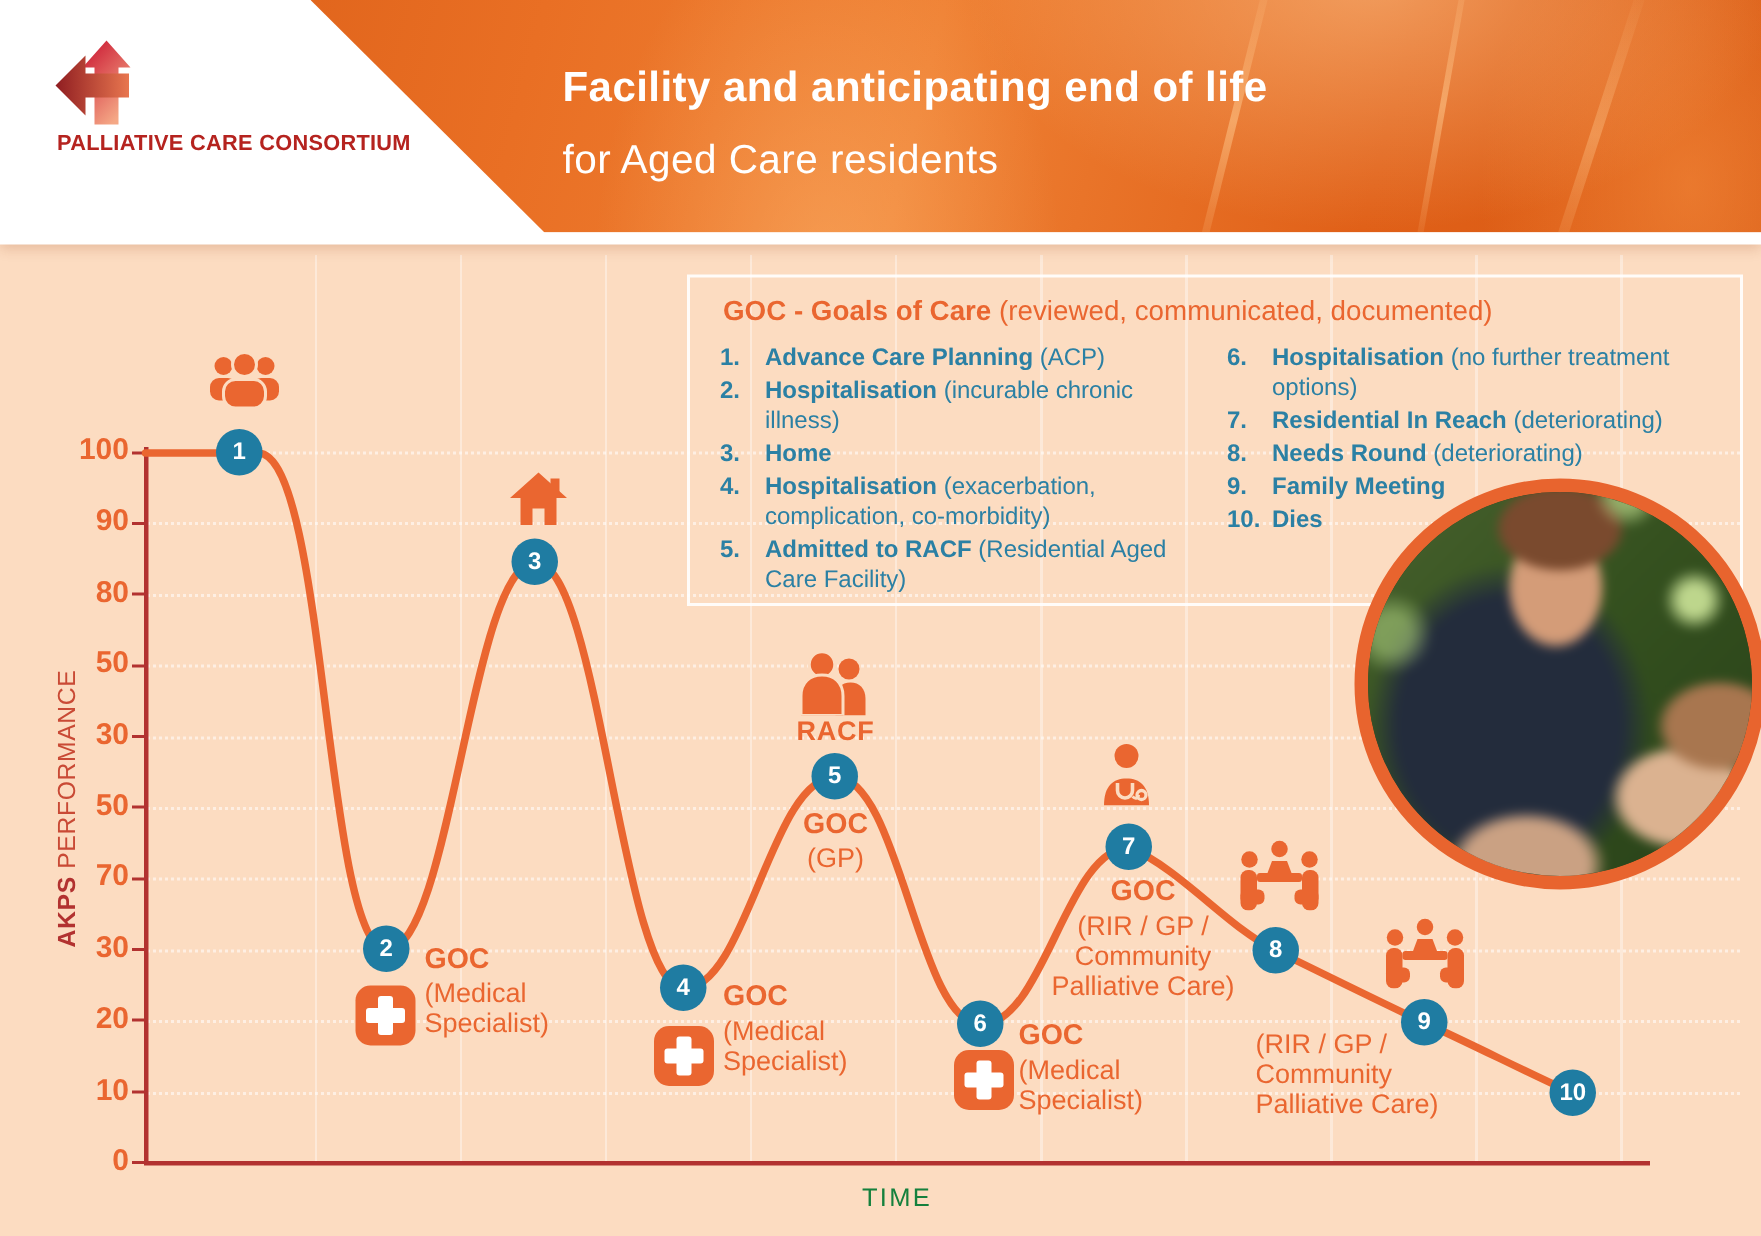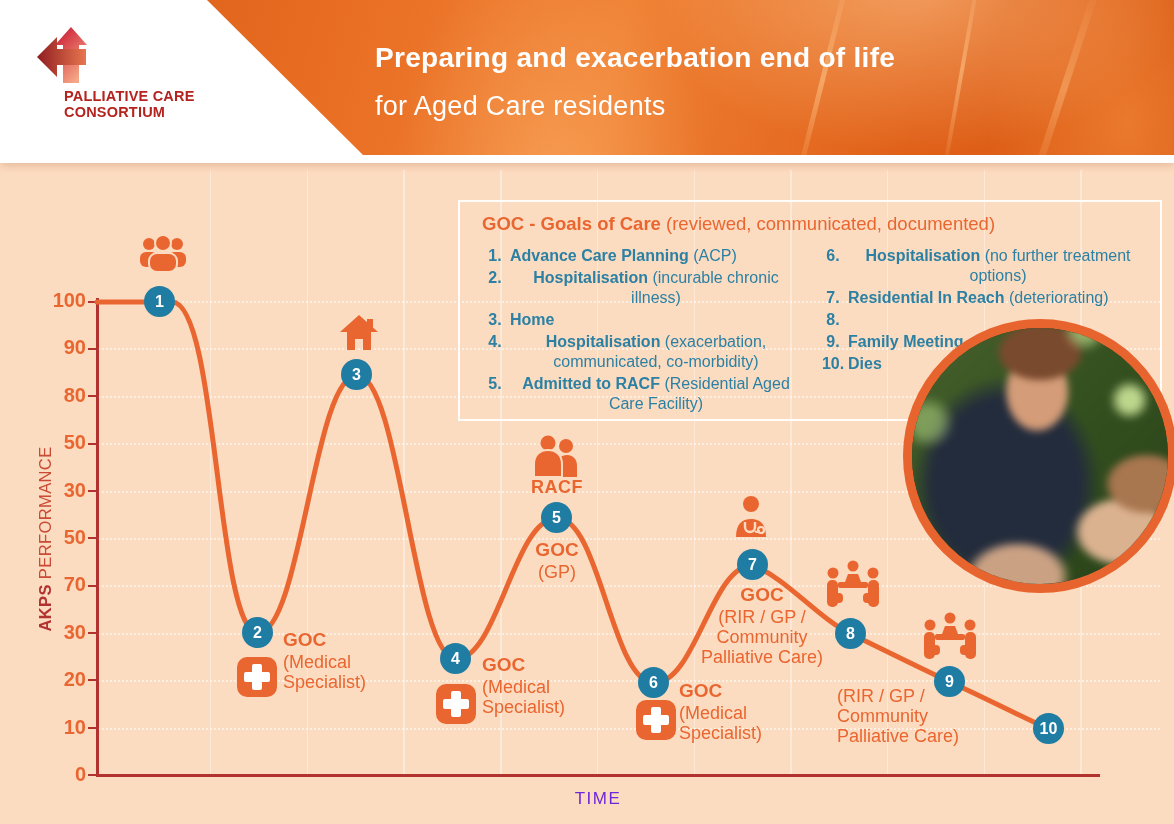--- a/index.html
+++ b/index.html
@@ -20,42 +20,42 @@
   .streak.s1{left:820px;top:-30px;transform:rotate(14deg);}
   .streak.s2{left:960px;top:-40px;transform:rotate(10deg);width:4px;}
   .streak.s3{left:1060px;top:-20px;transform:rotate(18deg);width:7px;opacity:.7;}
   .title-block{position:absolute;left:375px;top:42px;color:#ffffff;}
   .title-l1{font-size:28px;font-weight:bold;letter-spacing:.3px;}
   .title-l2{font-size:27px;font-weight:400;margin-top:17px;letter-spacing:.3px;}
 
   .logo-wrap{position:absolute;left:36px;top:26px;}
   .logo-text{position:absolute;left:38px;top:86px;width:260px;}
   .logo-t1,.logo-t2{color:#e8622d;font-weight:bold;font-size:12.5px;letter-spacing:.2px;line-height:16px;}
-  .logo-t3{color:#b5231f;font-weight:bold;font-size:14.5px;letter-spacing:.2px;margin-top:2px;margin-left:26px;}
+  .logo-t3{color:#b5231f;font-weight:bold;font-size:14.5px;letter-spacing:.2px;margin-top:2px;}
 
   
   .hgrid{position:absolute;left:98px;width:1062px;height:0;border-top:2px dotted rgba(255,255,255,.55);z-index:1;}
   .vgrid{position:absolute;left:210px;top:170px;width:880px;height:605px;z-index:1;
       background:repeating-linear-gradient(to right,rgba(255,255,255,.38) 0 1.5px,transparent 1.5px 96.7px);}
 
   .yaxis{position:absolute;left:96px;top:298px;width:2.5px;height:478px;background:#b23230;z-index:2;}
   .xaxis{position:absolute;left:96px;top:774px;width:1004px;height:2.5px;background:#b23230;z-index:2;}
   .tick{position:absolute;left:88px;width:9px;height:2px;background:#b23230;z-index:2;}
   .ylab{position:absolute;width:48px;text-align:right;left:38px;color:#ea6630;
         font-size:20px;font-weight:bold;z-index:2;}
   .axis-title-y{position:absolute;left:-62px;top:527px;width:220px;height:24px;text-align:center;
         transform:rotate(-90deg);font-size:16.5px;letter-spacing:.4px;z-index:2;}
   .axis-title-y .b{color:#b23230;font-weight:bold;}
   .axis-title-y .r{color:#c94a35;}
   .axis-title-x{position:absolute;left:498px;top:789px;width:200px;text-align:center;
-        color:#6d28d9;font-size:17px;letter-spacing:1.5px;z-index:2;}
-
-  
-  .goc-box{position:absolute;left:458px;top:200px;width:700px;height:217px;
-        border:2px solid rgba(255,255,255,.9);z-index:2;text-align:center;}
+        color:#15803d;font-size:17px;letter-spacing:1.5px;z-index:2;}
+
+  
+  .goc-box{position:absolute;left:458px;top:183px;width:700px;height:217px;
+        border:2px solid rgba(255,255,255,.9);z-index:2;}
   .goc-title{position:absolute;left:22px;top:11px;font-size:18.5px;color:#ea6630;}
   .goc-title .b{font-weight:bold;}
   .goc-col{position:absolute;top:44px;}
   .goc-col.left{left:20px;width:322px;}
   .goc-col.right{left:358px;width:330px;}
   .lrow{display:flex;margin-bottom:2px;color:#2b80a4;font-size:16px;line-height:20px;}
   .lnum{flex:0 0 30px;font-weight:bold;}
   .ltext .b{font-weight:bold;}
 
   
@@ -99,21 +99,21 @@
 <body>
 
 <div class="stage">
 
   <div class="header">
     <div class="photo-bg">
       <div class="streak s1"></div>
       <div class="streak s2"></div>
       <div class="streak s3"></div>
       <div class="title-block">
-        <div class="title-l1">Preparing and exacerbation end of life</div>
+        <div class="title-l1">Facility and anticipating end of life</div>
         <div class="title-l2">for Aged Care residents</div>
       </div>
     </div>
     <div class="logo-wrap">
       <svg width="62" height="60" viewBox="0 0 62 60">
         <defs>
           <linearGradient id="lgUp" x1="0" y1="0" x2="0.6" y2="1">
             <stop offset="0" stop-color="#c8102e"></stop>
               <stop offset="1" stop-color="#f5a886"></stop>
           </linearGradient>
@@ -190,38 +190,39 @@
       <div class="lrow">
           <span class="lnum">2.</span>
           <span class="ltext"><span class="b">Hospitalisation</span><span> (incurable chronic illness)</span></span>
         </div>
       <div class="lrow">
           <span class="lnum">3.</span>
           <span class="ltext"><span class="b">Home</span><span></span></span>
         </div>
       <div class="lrow">
           <span class="lnum">4.</span>
-          <span class="ltext"><span class="b">Hospitalisation</span><span> (exacerbation, communicated, co-morbidity)</span></span>
+          <span class="ltext"><span class="b">Hospitalisation</span><span> (exacerbation, complication, co-morbidity)</span></span>
         </div>
       <div class="lrow">
           <span class="lnum">5.</span>
           <span class="ltext"><span class="b">Admitted to RACF</span><span> (Residential Aged Care Facility)</span></span>
         </div>
     </div>
     <div class="goc-col right">
       <div class="lrow">
           <span class="lnum">6.</span>
           <span class="ltext"><span class="b">Hospitalisation</span><span> (no further treatment options)</span></span>
         </div>
       <div class="lrow">
           <span class="lnum">7.</span>
           <span class="ltext"><span class="b">Residential In Reach</span><span> (deteriorating)</span></span>
         </div>
       <div class="lrow">
           <span class="lnum">8.</span>
+          <span class="ltext"><span class="b">Needs Round</span><span> (deteriorating)</span></span>
         </div>
       <div class="lrow">
           <span class="lnum">9.</span>
           <span class="ltext"><span class="b">Family Meeting</span><span></span></span>
         </div>
       <div class="lrow">
           <span class="lnum">10.</span>
           <span class="ltext"><span class="b">Dies</span><span></span></span>
         </div>
     </div>

